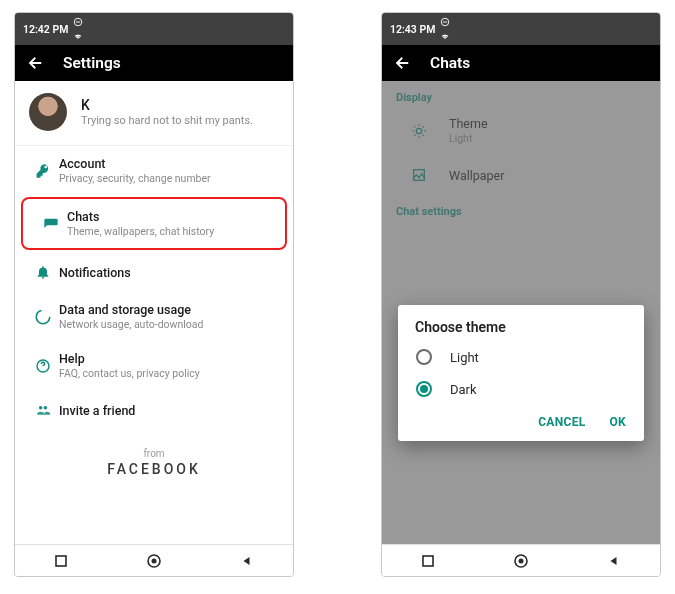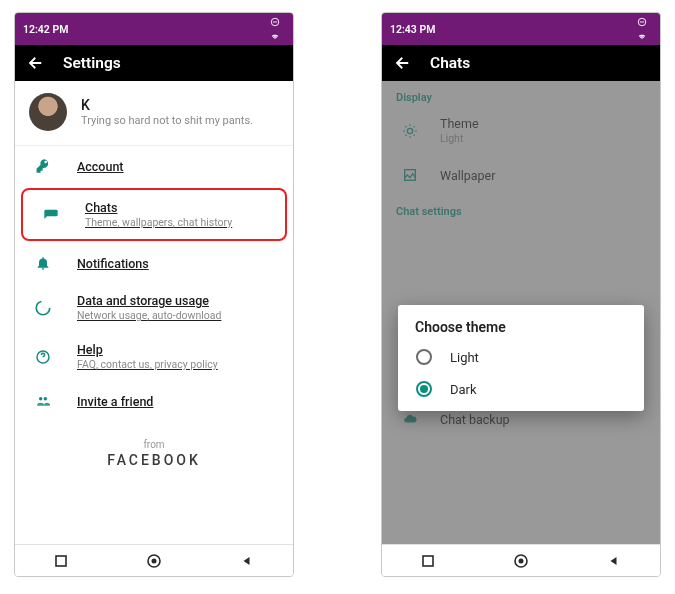--- a/index.html
+++ b/index.html
@@ -20,25 +20,25 @@
     border: 1px solid #c8c8c8;
     border-radius: 4px;
     background: #fff;
     overflow: hidden;
     display: flex;
     flex-direction: column;
     position: relative;
   }
   .statusbar {
     height: 20px;
-    background: #701a75;
+    background: #404040;
     color: #fff;
     display: flex;
     align-items: center;
-    justify-content: space-between;
+    justify-content: flex-start;
     font-size: 10.5px;
     font-weight: 600;
     padding: 16px 8px;
   }
   .status-icons { display: flex; align-items: center; gap: 4px; flex-direction: column; }
   .status-icons svg { display: block; }
   .battery {
     display: inline-flex; align-items: center; gap:1px;
     border: 1px solid #f5c400; border-radius: 2px; height: 10px; width: 20px;
     color: #000; font-size: 7px; font-weight: 700;
@@ -63,24 +63,23 @@
     border-bottom: 1px solid #eee;
   }
   .avatar {
     width: 38px; height: 38px; border-radius: 50%;
     background: radial-gradient(circle at 50% 35%, #c9a38a 0%, #c9a38a 30%, #4a4038 32%, #4a4038 100%);
     flex-shrink: 0;
   }
   .profile-text .name { font-size: 14px; font-weight: 500; color: #1a1a1a; }
   .profile-text .sub { font-size: 11px; color: #8a8a8a; margin-top: 1px; }
   .list-item {
-    display: flex; align-items: center; gap: 24px;
+    display: flex; align-items: center; gap: 6px;
     padding: 10px 14px 10px 18px;
     position: relative;
-    text-decoration: underline;
   }
   .list-item .icon { width: 20px; height: 20px; flex-shrink: 0; display:flex; align-items:center; justify-content:center; color:#128c7e; }
   .list-item .labels .title { font-size: 12.5px; color: #1a1a1a; font-weight: 500; }
   .list-item .labels .sub { font-size: 10.5px; color: #8a8a8a; margin-top: 1px; }
   .highlight {
     border: 2px solid #eb1f1f; border-radius: 8px;
     margin: 2px 6px;
   }
   .footer { text-align: center; padding: 18px 0; }
   .footer .from { font-size: 10px; color: #9a9a9a; }
@@ -94,20 +93,21 @@
   
   .dimmed .appbar, .dimmed .statusbar { filter: brightness(1); }
   .dim-overlay {
     position: absolute; inset: 0; background: rgba(0,0,0,0.34);
   }
   .content2 { background: #e9e9e9; flex:1; position:relative; padding-bottom:0; }
   .section-label { font-size: 11px; color: #0b8f7e; font-weight: 600; padding: 10px 14px 2px; }
   .item2 {
     display: flex; align-items: center; gap: 20px;
     padding: 10px 14px 10px 18px;
+    margin-left: 9px;
   }
   .item2 .icon { width:20px; height:20px; color:#0b8f7e; display:flex; align-items:center; justify-content:center; }
   .item2 .title { font-size: 12.5px; color:#1a1a1a; }
   .item2 .sub { font-size: 10.5px; color:#8a8a8a; margin-top:1px; }
 
   .dialog {
     position: absolute; left: 50%; top: 224px; transform: translateX(-50%);
     width: 246px; background: #fff; border-radius: 3px;
     box-shadow: 0 6px 20px rgba(0,0,0,0.35);
     padding: 14px 0 6px;
@@ -164,20 +164,21 @@
     </div>
 
     <div class="list-item">
       <span class="icon">
           <svg width="16" height="16" viewBox="0 0 24 24" fill="#128c7e">
             <path d="M14 2a6 6 0 00-5.65 8l-6 6V22h6v-3h3v-3l1-1A6 6 0 1014 2zm2 6a2 2 0 110-4 2 2 0 010 4z"></path>
           </svg>
         </span>
       <div class="labels">
         <div class="title">Account</div>
+        <div class="sub">Privacy, security, change number</div>
       </div>
     </div>
 
     <div class="list-item highlight">
       <span class="icon">
           <svg width="16" height="16" viewBox="0 0 24 24" fill="#128c7e">
             <path d="M20 4H4a2 2 0 00-2 2v12l4-4h14a2 2 0 002-2V6a2 2 0 00-2-2z"></path>
           </svg>
         </span>
       <div class="labels">
@@ -344,20 +345,24 @@
     <div class="dialog">
       <div class="dialog-title">Choose theme</div>
       <div class="radio-row">
         <span class="radio"></span>
         <span class="radio-label">Light</span>
       </div>
       <div class="radio-row">
         <span class="radio checked"></span>
         <span class="radio-label">Dark</span>
       </div>
+      <div class="dialog-actions">
+        <span class="dlg-btn">CANCEL</span>
+        <span class="dlg-btn">OK</span>
+      </div>
     </div>
   </div>
 
   <div class="navbar">
     <span class="nav-btn">
         <svg width="12" height="12">
           <rect x="1" y="1" width="10" height="10" fill="none" stroke="#2a2a2a" stroke-width="1.6"></rect>
         </svg>
       </span>
     <span class="nav-btn">

